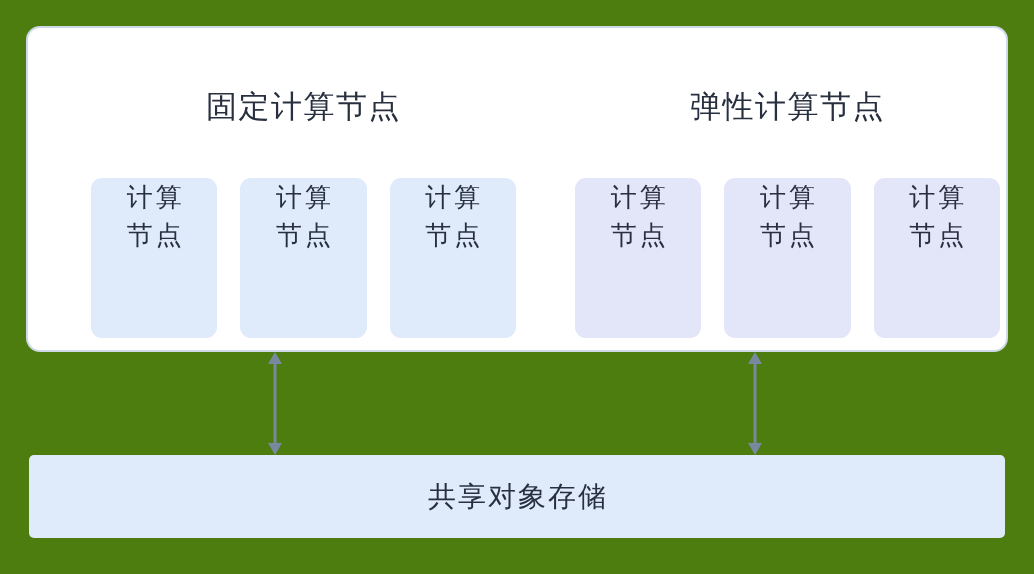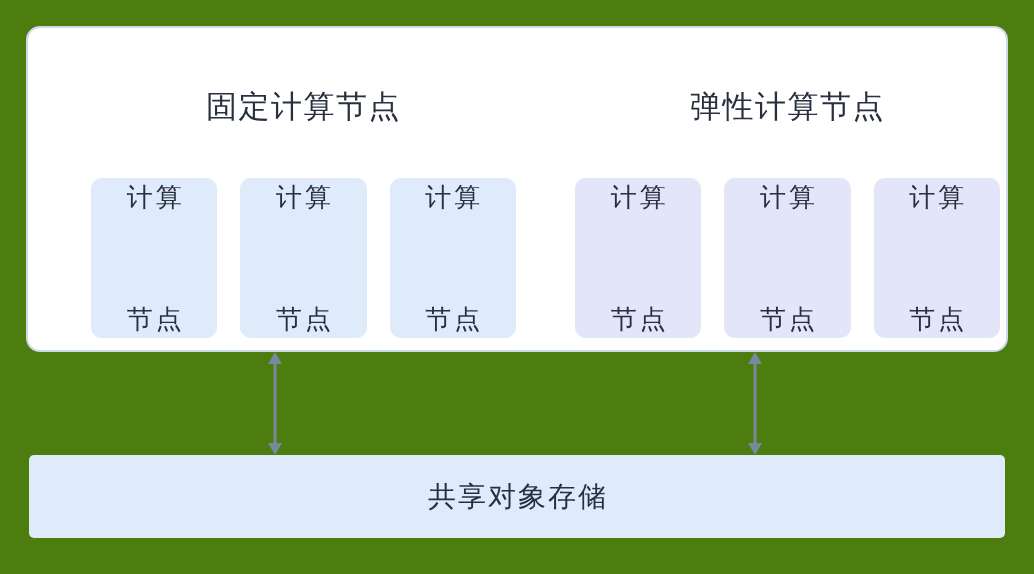--- a/index.html
+++ b/index.html
@@ -57,21 +57,21 @@
   .node-row.fixed   { left: 63px;  width: 425px; }
   .node-row.elastic { left: 547px; width: 425px; }
 
   .node-box {
     flex: 1 1 0;
     height: 160px;
     border-radius: 11px;
     display: flex;
     flex-direction: column;
     align-items: center;
-    justify-content: space-between;
+    justify-content: flex-start;
     box-sizing: border-box;
   }
   .node-box.blue     { background: #dfeafb; }
   .node-box.lavender { background: #e3e5f8; }
 
   .node-line {
     font-size: 26px;
     line-height: 38px;
     color: #28303f;
     letter-spacing: 3px;

